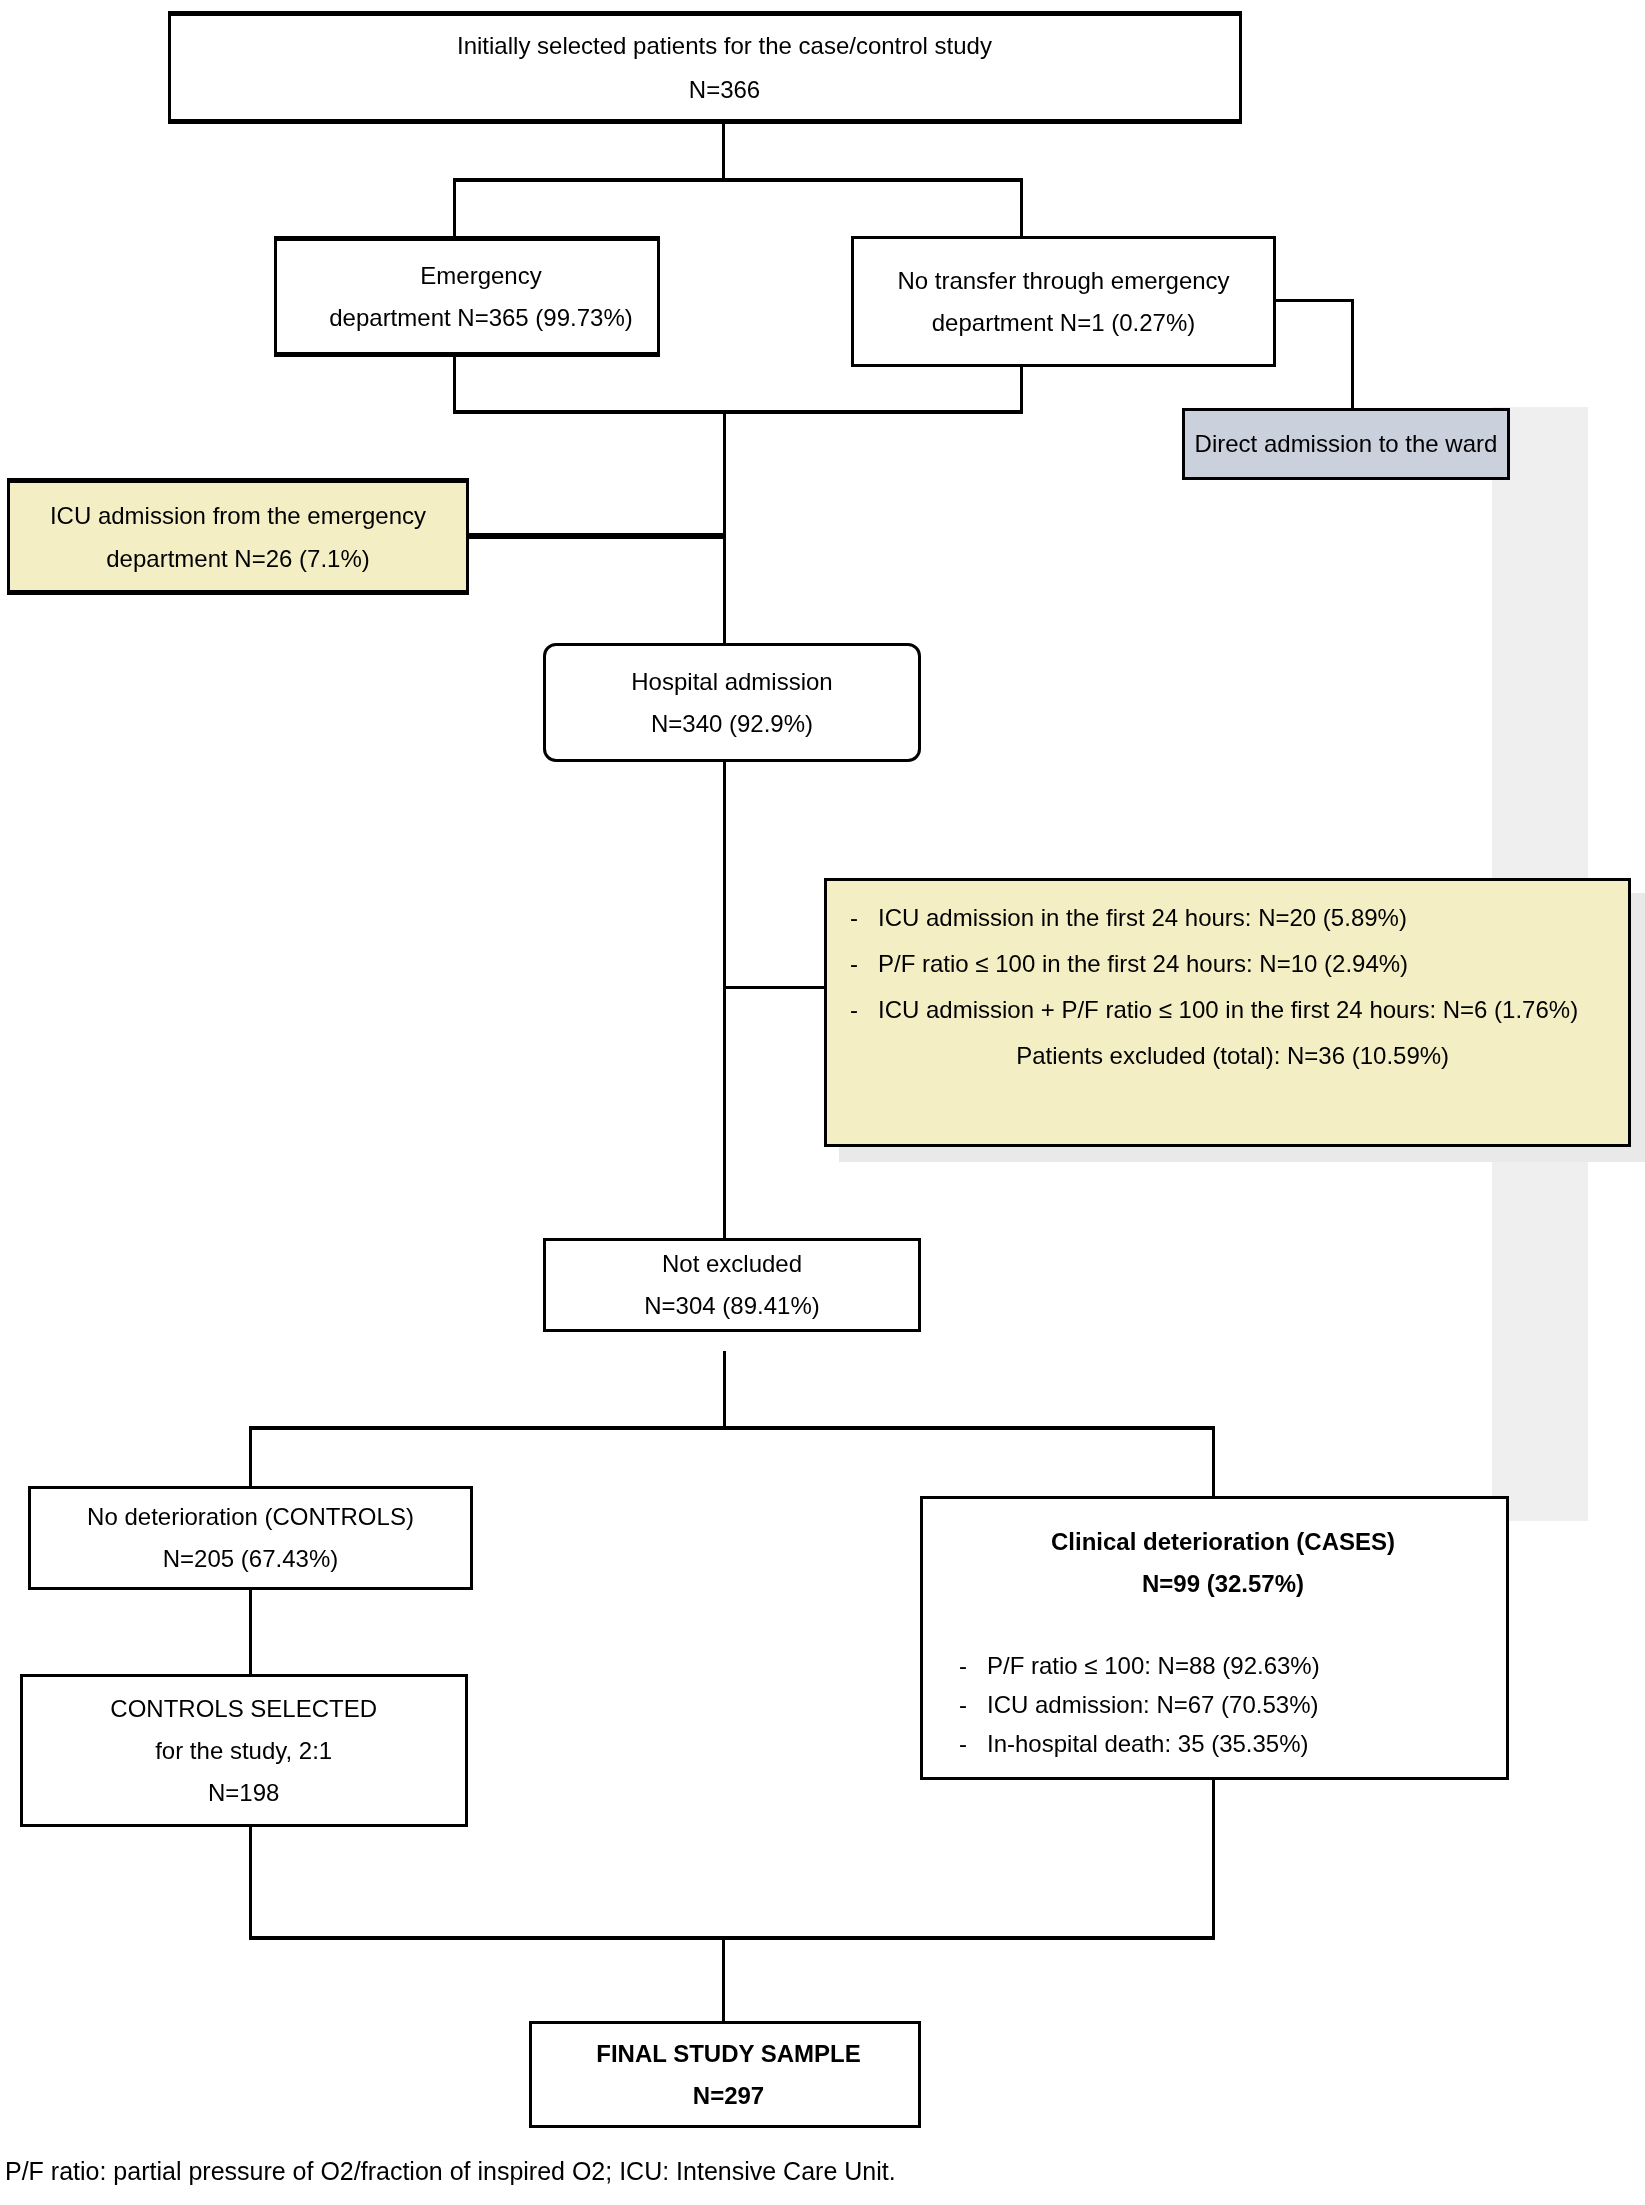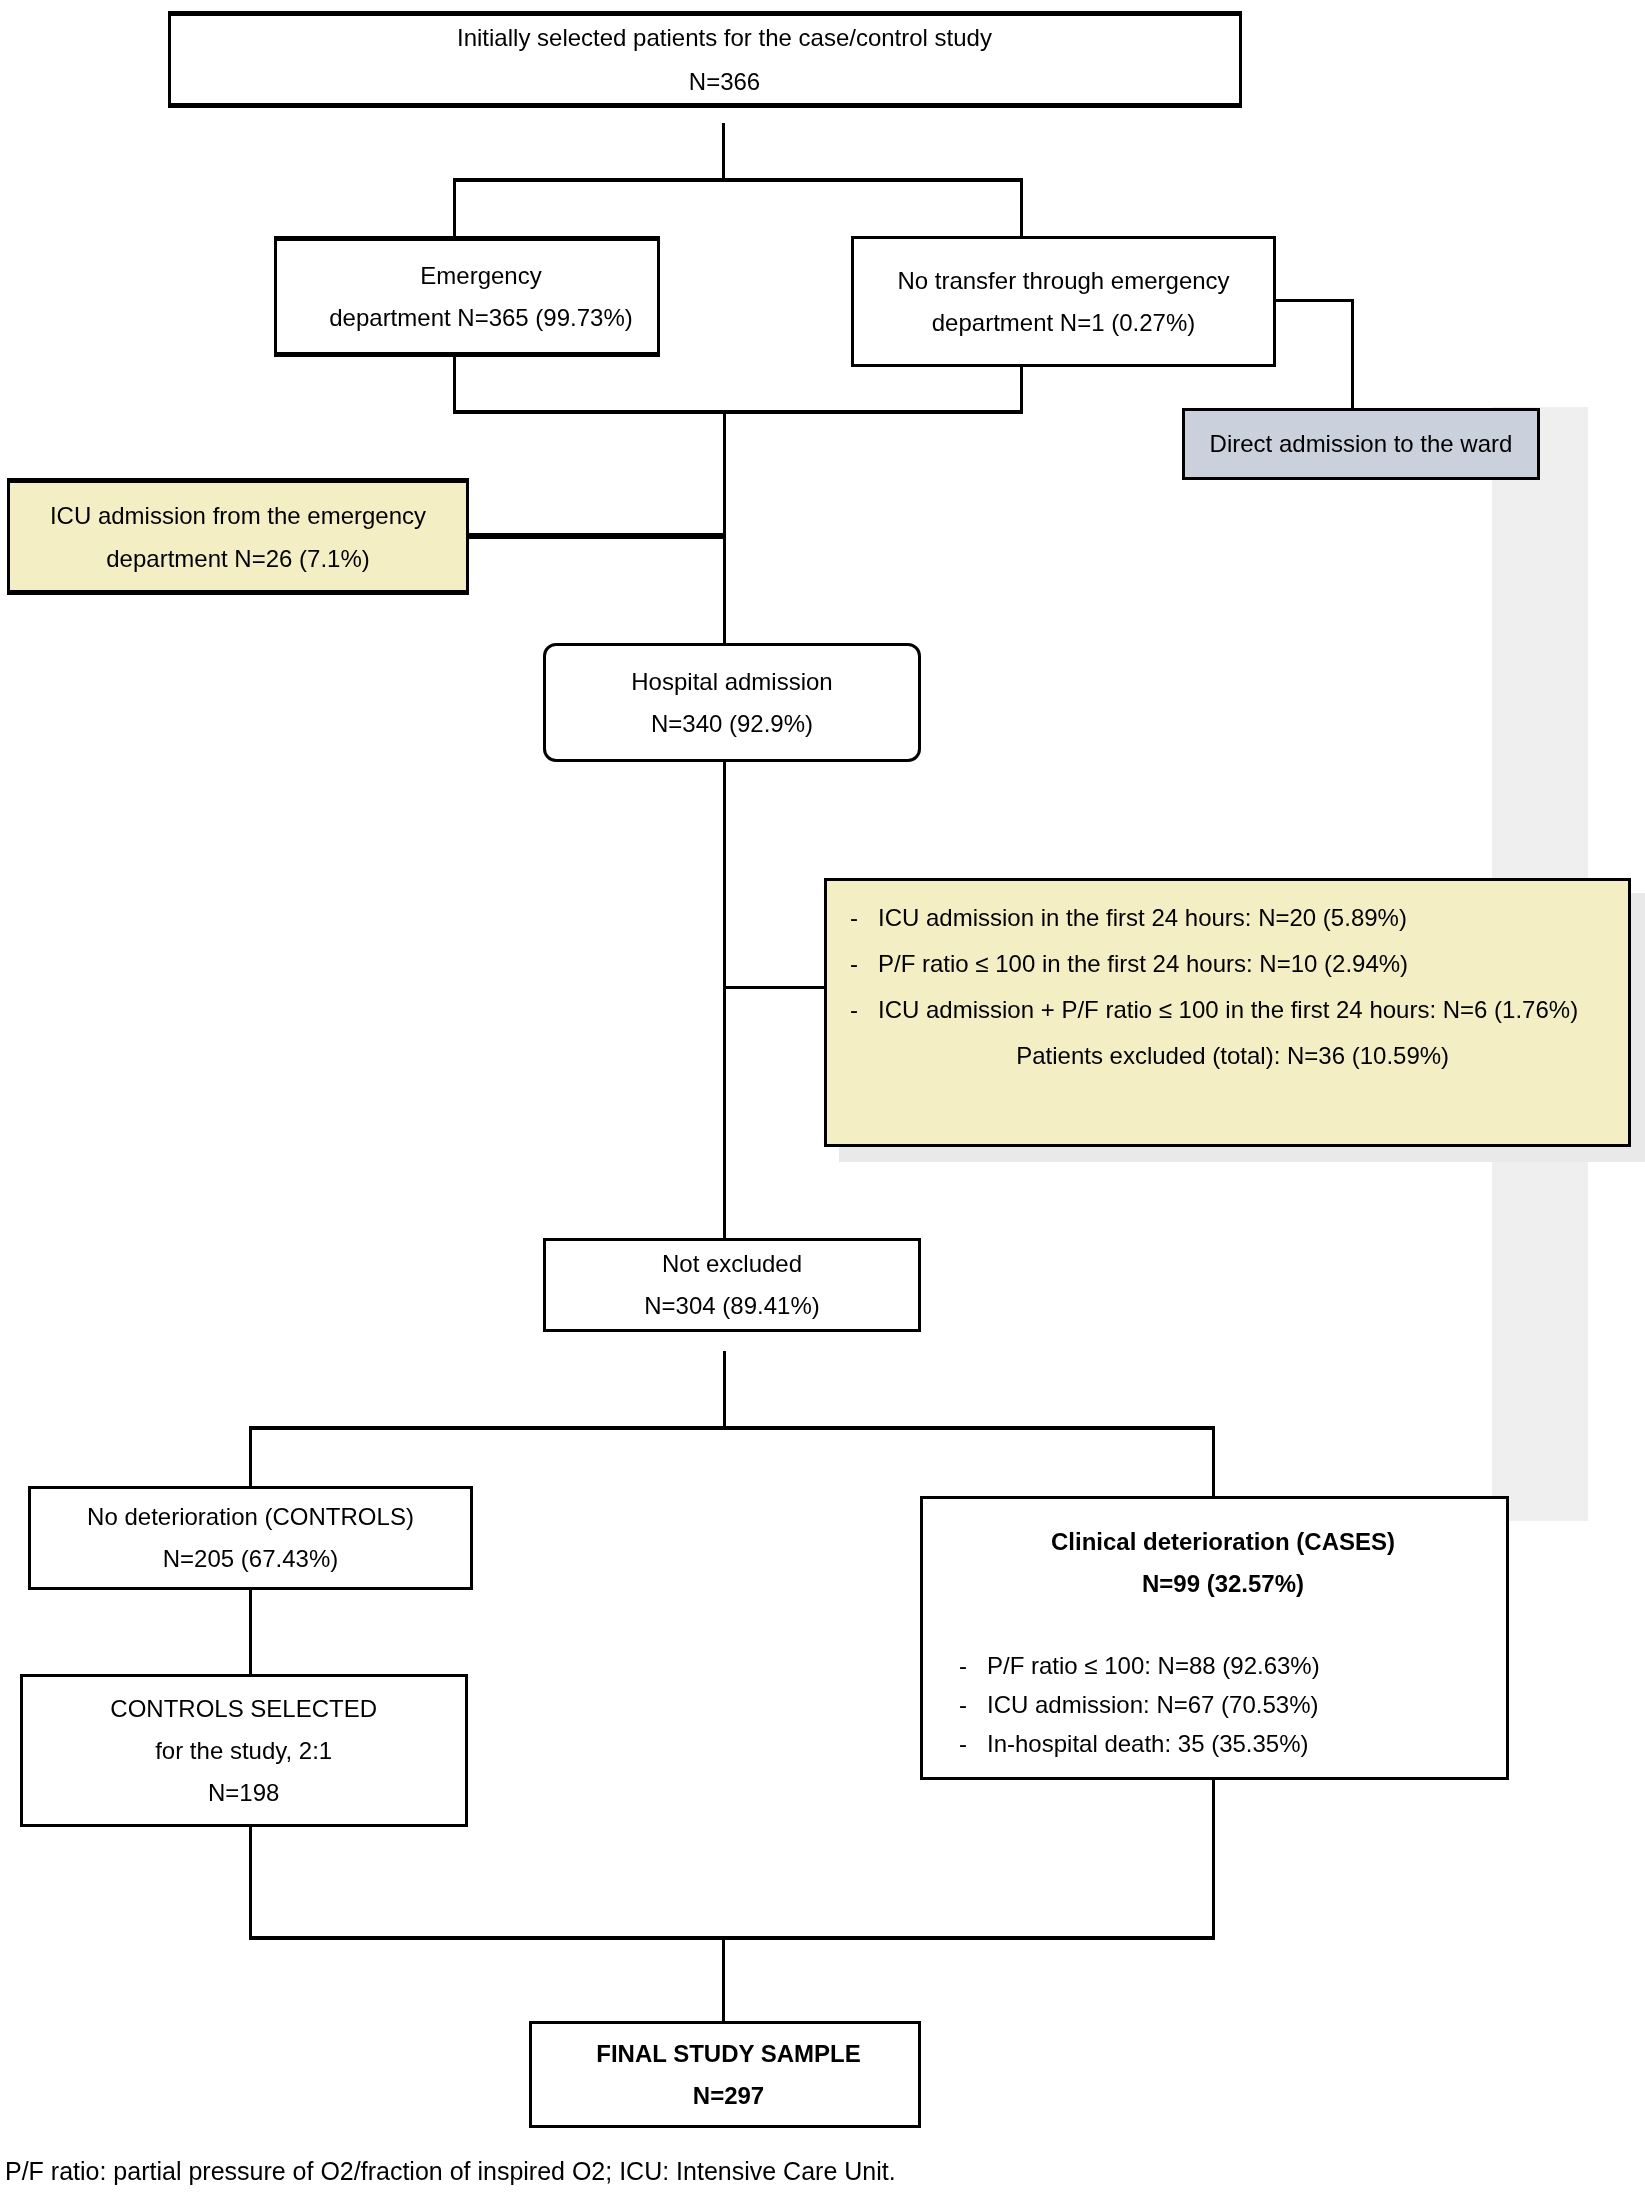--- a/index.html
+++ b/index.html
@@ -25,24 +25,24 @@
     text-align:center;
     font-size:24px;
     line-height:44px;
   }
   .yellow{background:var(--yellow);}
   .grayblue{background:var(--grayblue);}
   .line{position:absolute;background:#000;}
   .shadow-band{position:absolute;background:var(--shadow);}
   .bold{font-weight:bold;}
   
-  #box-initial{left:168px;top:11.4px;width:1074px;height:97px;border-width:5.7px 3.8px;padding-left:39px;}
+  #box-initial{left:168px;top:11.4px;width:1074px;height:113px;border-width:5.7px 3.8px;padding-left:39px;}
   #box-emergency{left:274px;top:236px;width:386px;height:121px;border-width:5.7px 3.8px;line-height:42px;padding-left:28px;}
   #box-no-transfer{left:811px;top:236px;width:425px;height:131px;line-height:42px;margin-left:40px;}
-  #box-direct{left:1182px;top:408px;width:358px;height:72px;border-width:3.2px;font-size:24px;}
+  #box-direct{left:1182px;top:408px;width:328px;height:72px;border-width:3.2px;font-size:24px;}
   #box-icu{left:7px;top:478px;width:462px;height:117px;border-width:5.7px 3.8px;line-height:43px;}
   #box-hospital{left:543px;top:643px;width:378px;height:119px;line-height:42px;border-radius:13px;}
   #box-exclusions{
     left:824px;top:878px;width:807px;height:269px;
     justify-content:flex-start;align-items:stretch;
     padding:14px 12.7px 0 23px;text-align:left;line-height:46px;
     box-shadow:15px 15px 0 0 var(--boxshadow);
   }
   #box-not-excluded{left:543px;top:1238px;width:378px;height:94px;line-height:42px;}
   #box-controls{left:28px;top:1486px;width:445px;height:104px;line-height:42px;}

